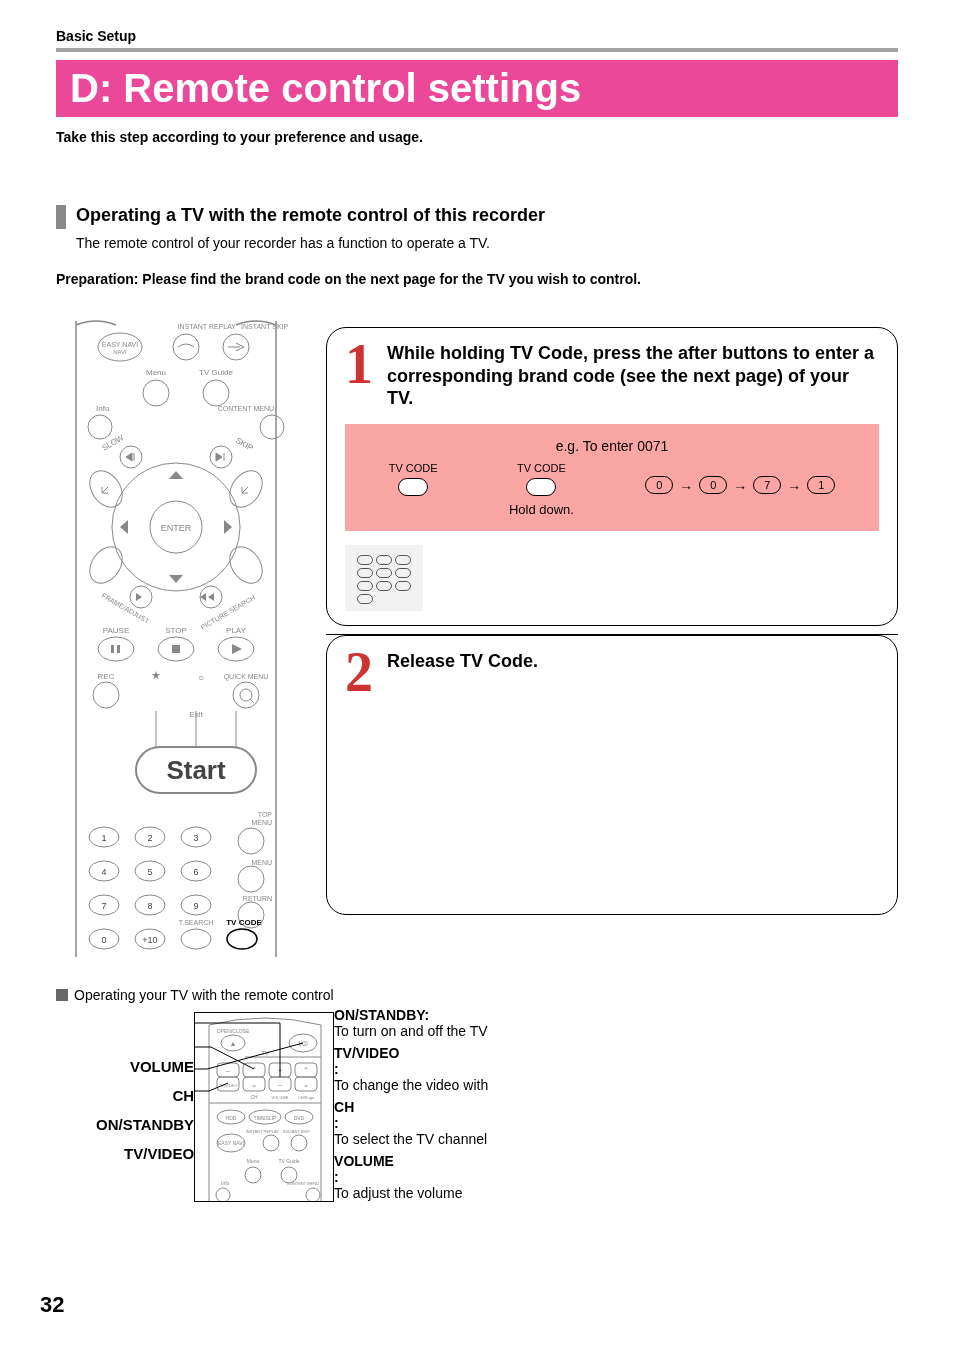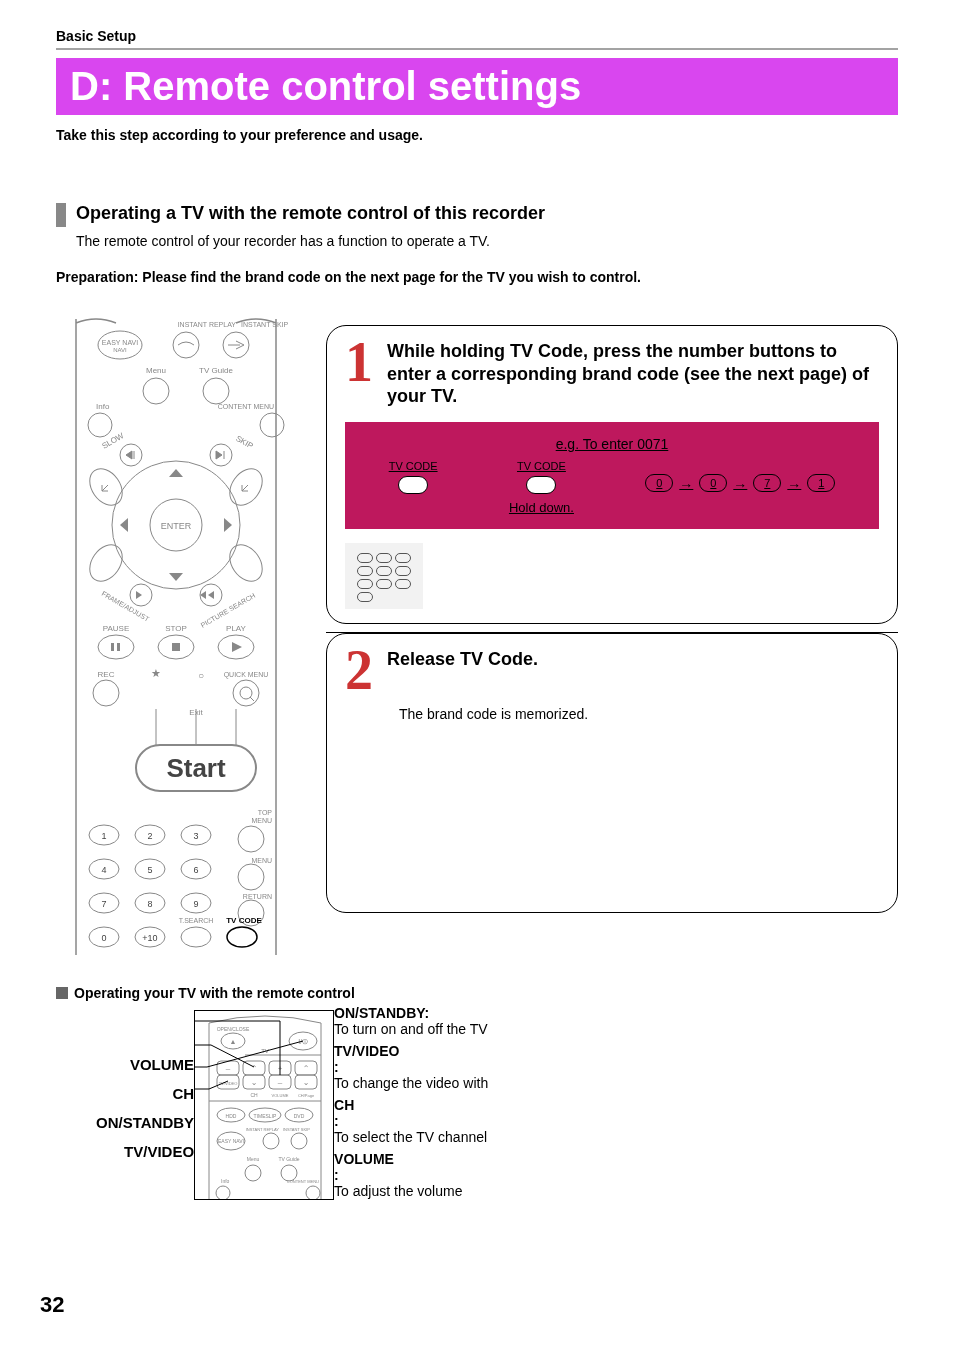--- a/index.html
+++ b/index.html
@@ -10,30 +10,30 @@
     width: 954px;
     min-height: 1348px;
     position: relative;
     padding: 28px 56px 20px 56px;
     font-size: 13px;
   }
   .header-top {
     display: flex;
     justify-content: space-between;
     align-items: flex-end;
-    border-bottom: 2px solid #a3a3a3;
+    border-bottom: 4px solid #a3a3a3;
     padding-bottom: 4px;
     margin-bottom: 8px;
   }
   .basic-setup {
     font-weight: bold;
     font-size: 14px;
   }
   .title-bar {
-    background: #d946ef;
+    background: #ec4899;
     color: #fff;
     padding: 6px 14px;
     margin-bottom: 12px;
   }
   .title-bar h1 {
     font-size: 40px;
     font-weight: bold;
   }
   .intro {
     font-weight: bold;
@@ -109,25 +109,24 @@
   .step-title {
     font-size: 18px;
     font-weight: bold;
     line-height: 1.25;
   }
   .step-body-plain {
     font-size: 14px;
     margin-left: 54px;
   }
   .step1-example {
-    background: #be185d;
+    background: #fca5a5;
     margin: 4px 0 14px 0;
     padding: 14px 10px;
     font-size: 12px;
-    text-decoration: underline;
   }
   .eg-label {
     text-align: center;
     margin-bottom: 8px;
     font-size: 14px;
   }
   .tvcode-row {
     display: flex;
     align-items: flex-start;
     justify-content: space-around;
@@ -191,21 +190,21 @@
   }
   .sq-bullet {
     display: inline-block;
     width: 12px;
     height: 12px;
     background: #666;
     margin-right: 6px;
     vertical-align: -1px;
   }
   .op-heading {
-    font-weight: bold;
+    font-weight: normal;
     font-size: 14px;
     margin-bottom: 4px;
   }
   .op-sub {
     margin-left: 20px;
     font-size: 14px;
     margin-bottom: 16px;
   }
 
   .op-row {
@@ -398,21 +397,21 @@
 
     <text x="140" y="608" font-size="7" fill="#888" text-anchor="middle">T.SEARCH</text>
     <text x="188" y="608" font-size="8" font-weight="bold" fill="#000" text-anchor="middle">TV CODE</text>
   </svg>
 
   <div class="steps-col">
 
     <div class="step-box">
       <div class="step-head">
         <span class="big-num">1</span>
-        <span class="step-title">While holding TV Code, press the number buttons to enter a corresponding brand code (see the next page) of your TV.</span>
+        <span class="step-title">While holding TV Code, press the after buttons to enter a corresponding brand code (see the next page) of your TV.</span>
       </div>
 
       <div class="step1-example">
         <div class="eg-label">e.g. To enter 0071</div>
         <div class="tvcode-row">
           <div class="tvcode-block">
             <span>TV CODE</span>
             <div class="pill-btn" style="margin-top:4px"></div>
           </div>
           <div class="tvcode-block">
@@ -454,21 +453,20 @@
       </div>
     </div>
 
     <hr class="hr-full">
 
     <div class="step-box" style="min-height:280px">
       <div class="step-head">
         <span class="big-num">2</span>
         <span class="step-title">Release TV Code.</span>
       </div>
-      <p class="step-body-plain">The brand code is memorized.</p>
     </div>
   </div>
 </div>
 
 <div class="op-section">
   <p class="op-heading">
     <span class="sq-bullet"></span><span>Operating your TV with the remote control</span>
   </p>
 
   <div class="op-row">

